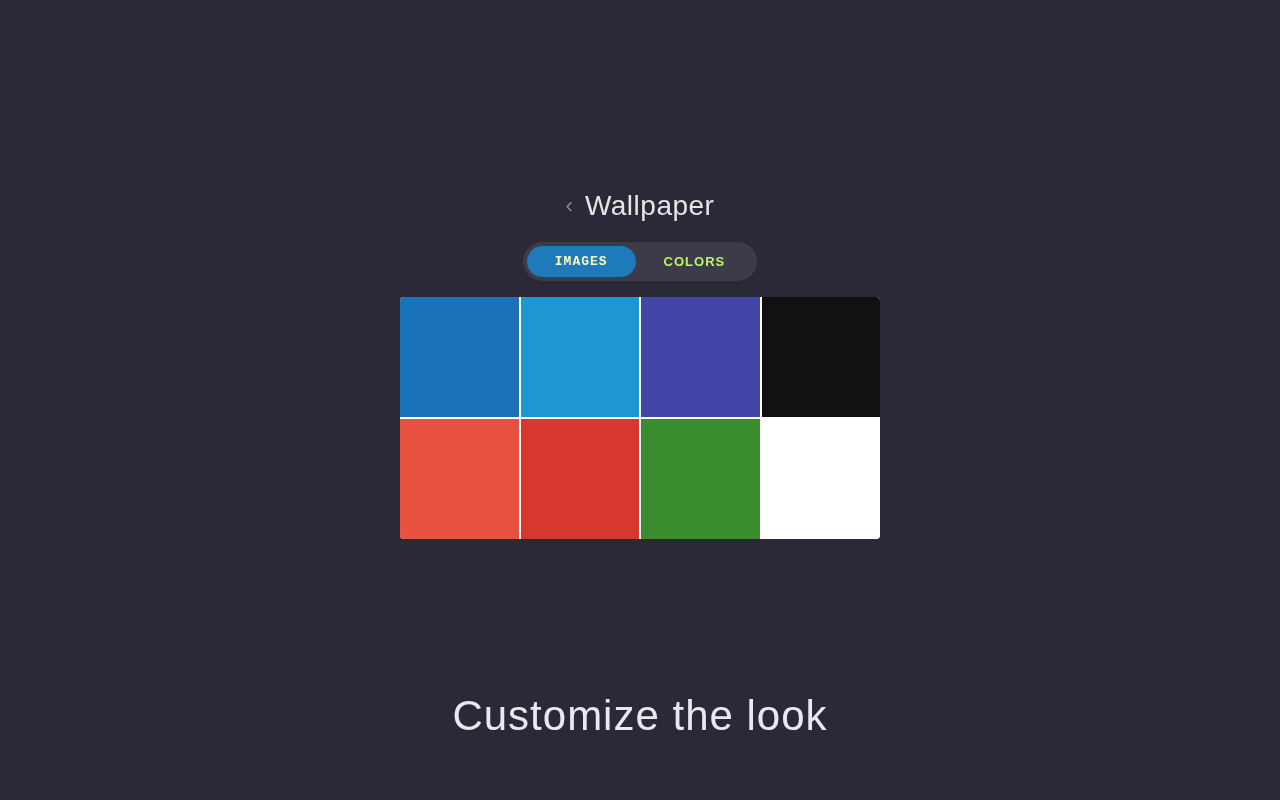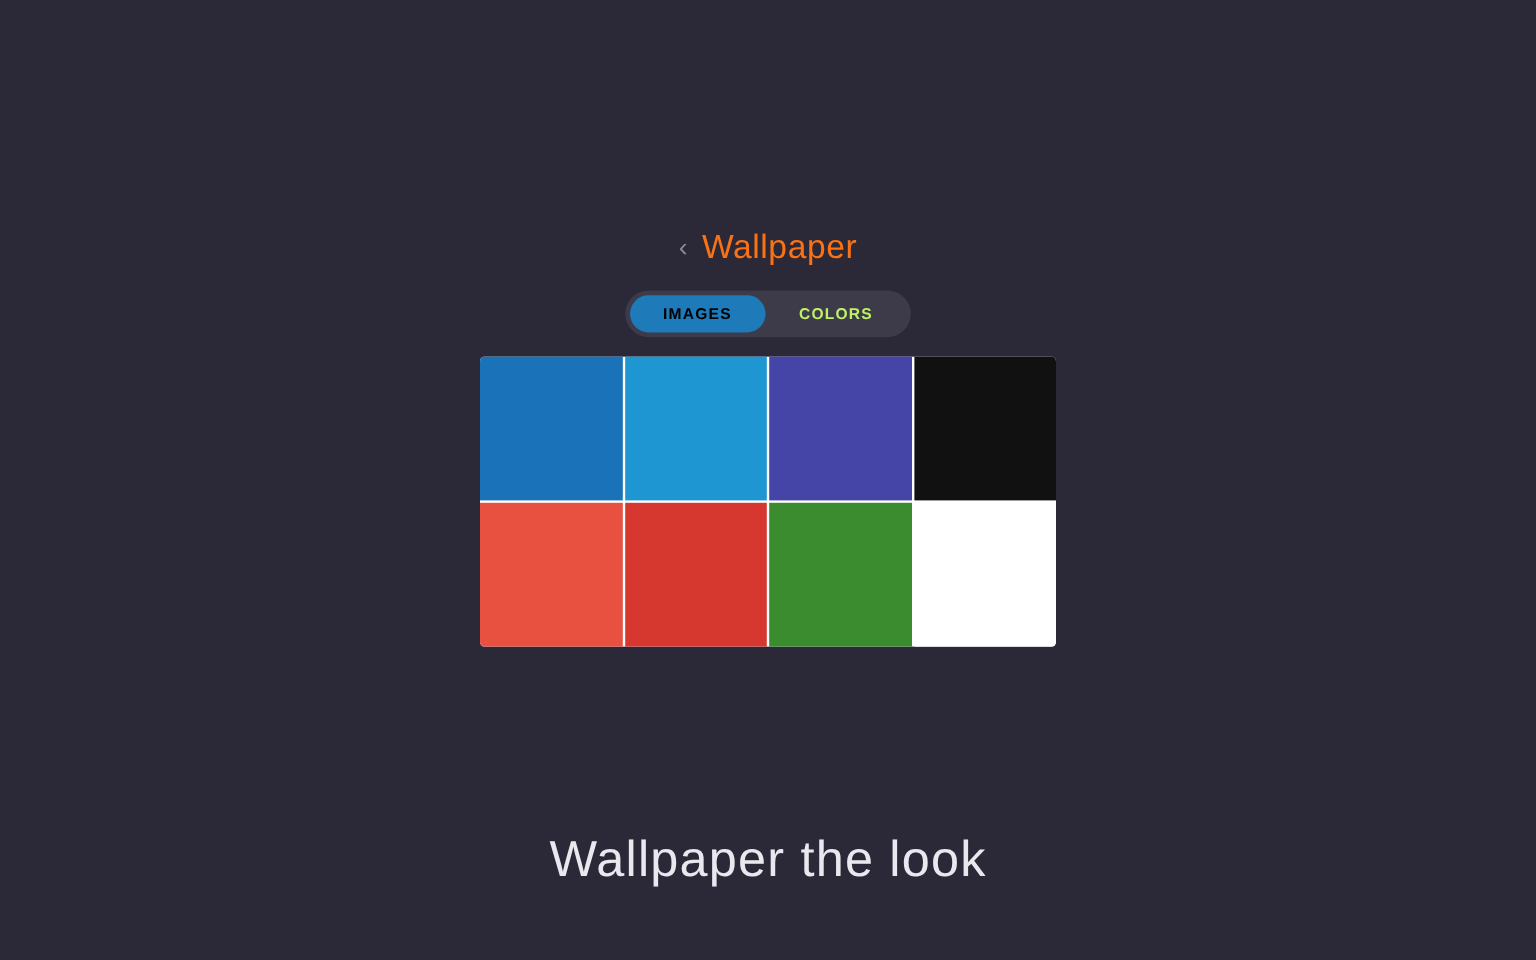--- a/index.html
+++ b/index.html
@@ -40,21 +40,21 @@
     }
 
     .back-chevron {
       color: #8a8a9a;
       font-size: 22px;
       cursor: pointer;
       line-height: 1;
     }
 
     .page-title {
-      color: #f97316;
+      color: #e5e5e5;
       font-size: 28px;
       font-weight: 400;
       letter-spacing: 0.5px;
     }
 
     .tab-bar {
       display: flex;
       background: #3d3a4a;
       border-radius: 25px;
       padding: 4px;
@@ -68,21 +68,22 @@
       font-size: 13px;
       font-weight: 600;
       letter-spacing: 1px;
       cursor: pointer;
       color: #aaaaaa;
       text-transform: uppercase;
     }
 
     .tab-item.active {
       background-color: #1e7ab8;
-      color: #000000;
+      color: #fef9c3;
+      font-family: Liberation Mono, monospace;
     }
 
     .tab-item.inactive {
       background-color: transparent;
       color: #bef264;
     }
 
     .color-grid-wrapper {
       background: #ffffff;
       border-radius: 4px;
@@ -137,13 +138,13 @@
         <div class="color-cell" style="background-color: rgb(69, 69, 168);"></div>
         <div class="color-cell" style="background-color: rgb(17, 17, 17);"></div>
         <div class="color-cell" style="background-color: rgb(232, 80, 64);"></div>
         <div class="color-cell" style="background-color: rgb(214, 56, 48);"></div>
         <div class="color-cell" style="background-color: rgb(58, 140, 47);"></div>
         <div class="color-cell" style="background-color: rgb(255, 255, 255);"></div>
       </div>
   </div>
 </div>
 
-<div class="bottom-text">Wallpaper the look</div>
+<div class="bottom-text">Customize the look</div>
 
 </body></html>

